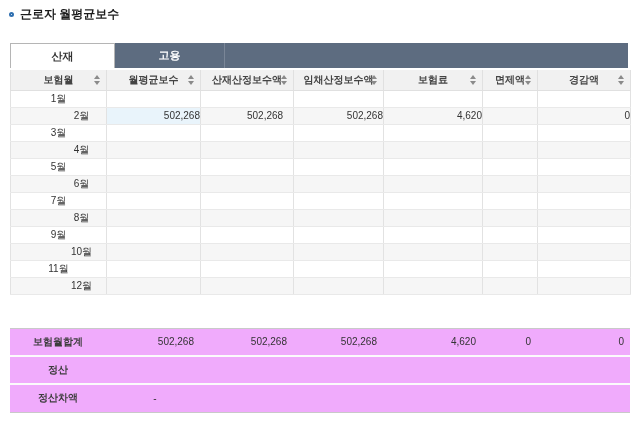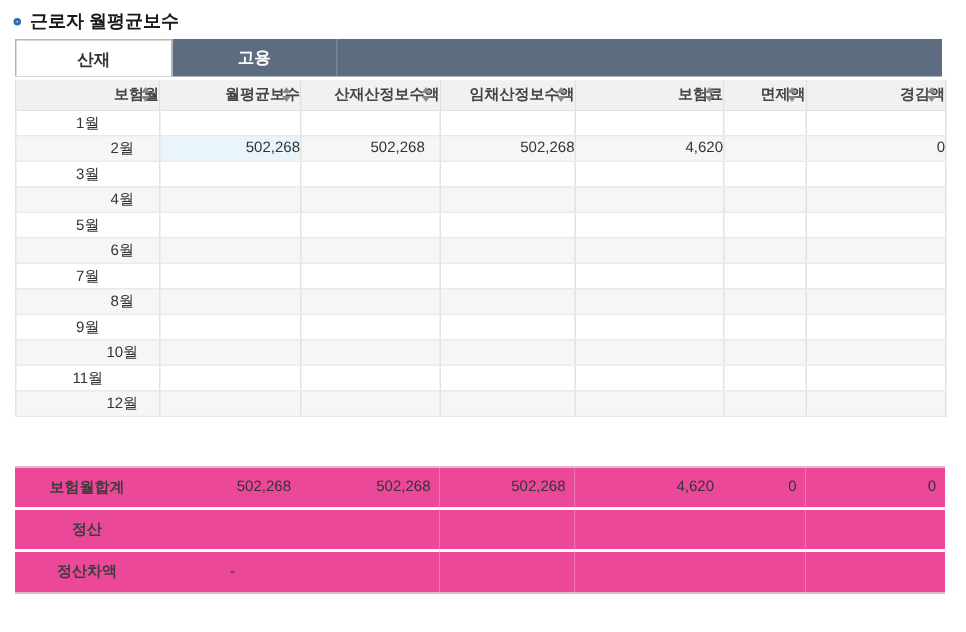--- a/index.html
+++ b/index.html
@@ -16,41 +16,41 @@
   .title-row { display: flex; align-items: center; height: 16px; margin-left: -1px; }
   .bullet {
     width: 5px; height: 5px; border-radius: 50%;
     border: 2px solid #2e6fb0; background: #fff;
     margin-right: 6px; flex: 0 0 auto;
   }
   .title { font-size: 12px; font-weight: bold; color: #1b1b1b; letter-spacing: 0px; }
 
   
   .tabs {
-    width: 618px; height: 25px; margin-top: 4px; margin-bottom: 2px;
+    width: 618px; height: 25px; margin-top: 21px; margin-bottom: 2px;
     background: #5d6c80; display: flex; align-items: stretch;
   }
   .tab {
     display: flex; align-items: center; justify-content: center;
     font-size: 11px; font-weight: bold; cursor: pointer;
   }
   .tab.active {
     width: 105px; background: #ffffff; color: #333;
     border: 1px solid #b5b5b5; border-bottom: none;
   }
   .tab.inactive {
     width: 110px; color: #ffffff;
     border-right: 1px solid rgba(255,255,255,0.18);
   }
 
   
   table.main { border-collapse: collapse; table-layout: fixed; width: 620px; }
   table.main th {
     background: #f1f1f1; height: 20px; font-size: 10px; font-weight: bold;
-    color: #444; text-align: right; position: relative;
+    color: #444; text-align: center; position: relative;
     border: 1px solid #e0e0e0; border-top: none; font-family: Liberation Mono, monospace;
   }
   table.main td {
     height: 17px; font-size: 10px; color: #333;
     border: 1px solid #e9e9e9; border-left: 1px solid #e2e2e2; border-right: 1px solid #e2e2e2;
     padding: 0;
   }
   table.main tr.stripe td { background: #f6f6f6; padding-left: 46px; }
   td.month { text-align: center; }
   td.num   { text-align: right; padding-right: 6px; }
@@ -74,21 +74,21 @@
     border-top: 4px solid #8a8a8a;
   }
 
   
   table.summary {
     border-collapse: collapse; table-layout: fixed; width: 620px;
     margin-top: 33px;
     border-top: 1px solid #c9c9c9; border-bottom: 1px solid #c9c9c9;
   }
   table.summary td {
-    background: #ec4899; height: 28px; font-size: 10px; color: #333;
+    background: #f0abfc; height: 28px; font-size: 10px; color: #333;
     border-top: 2px solid #fbfbfb; padding: 4px;
   }
   table.summary tr:first-child td { border-top: none; }
   table.summary td.slabel { text-align: center; font-weight: bold; color: #3d3d3d; }
   table.summary td.num { text-align: right; padding-right: 6px; }
   table.summary td.dash { text-align: center; padding-right: 0; }
 </style>
 </head>
 <body>
 

